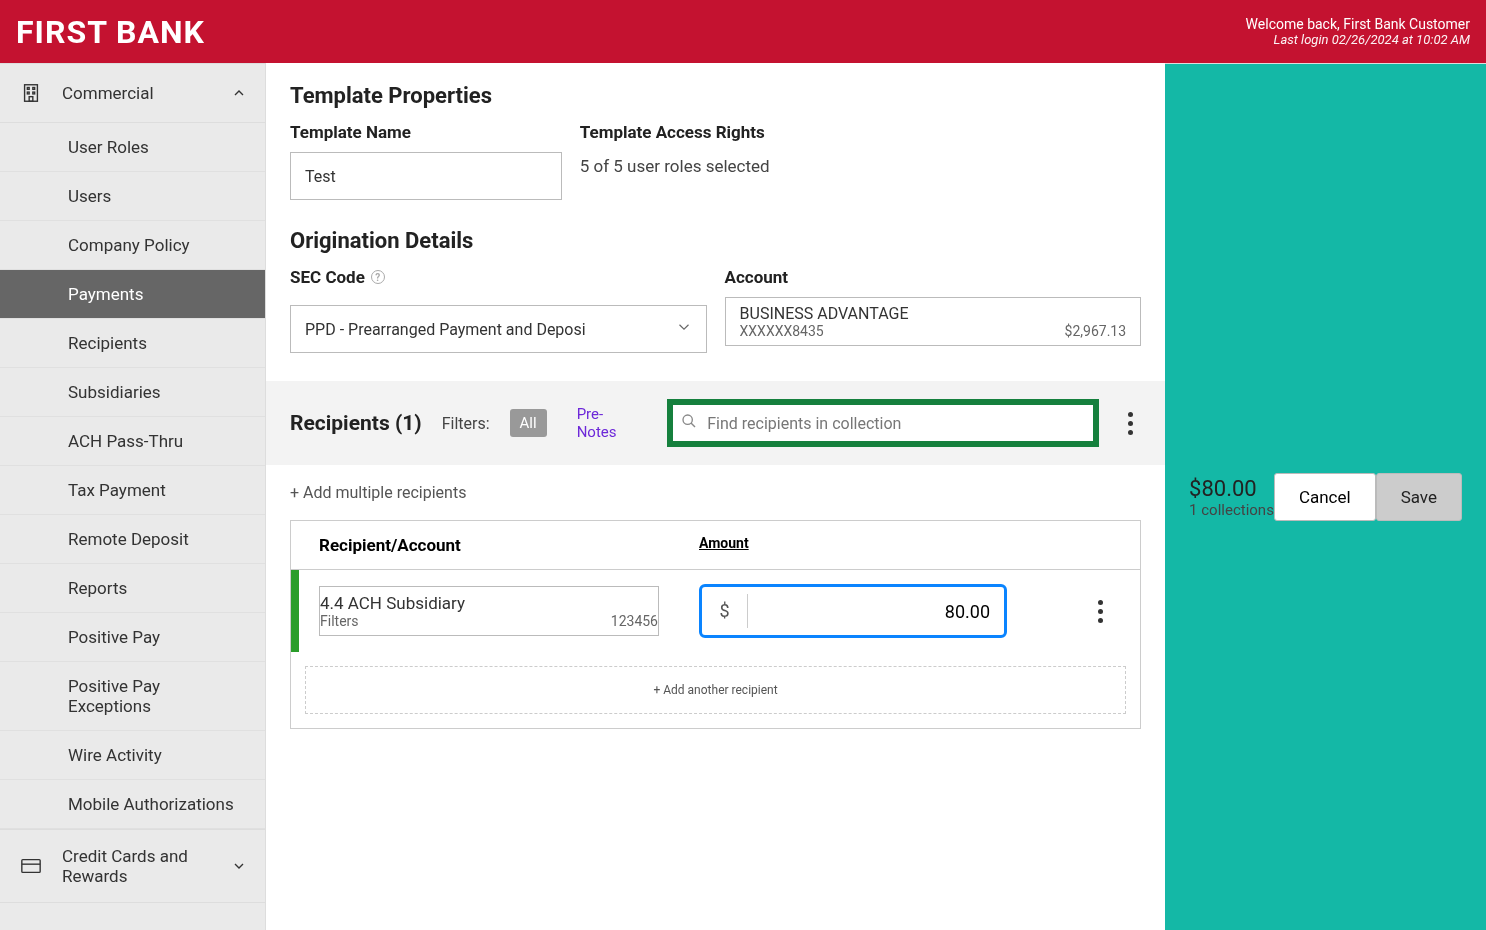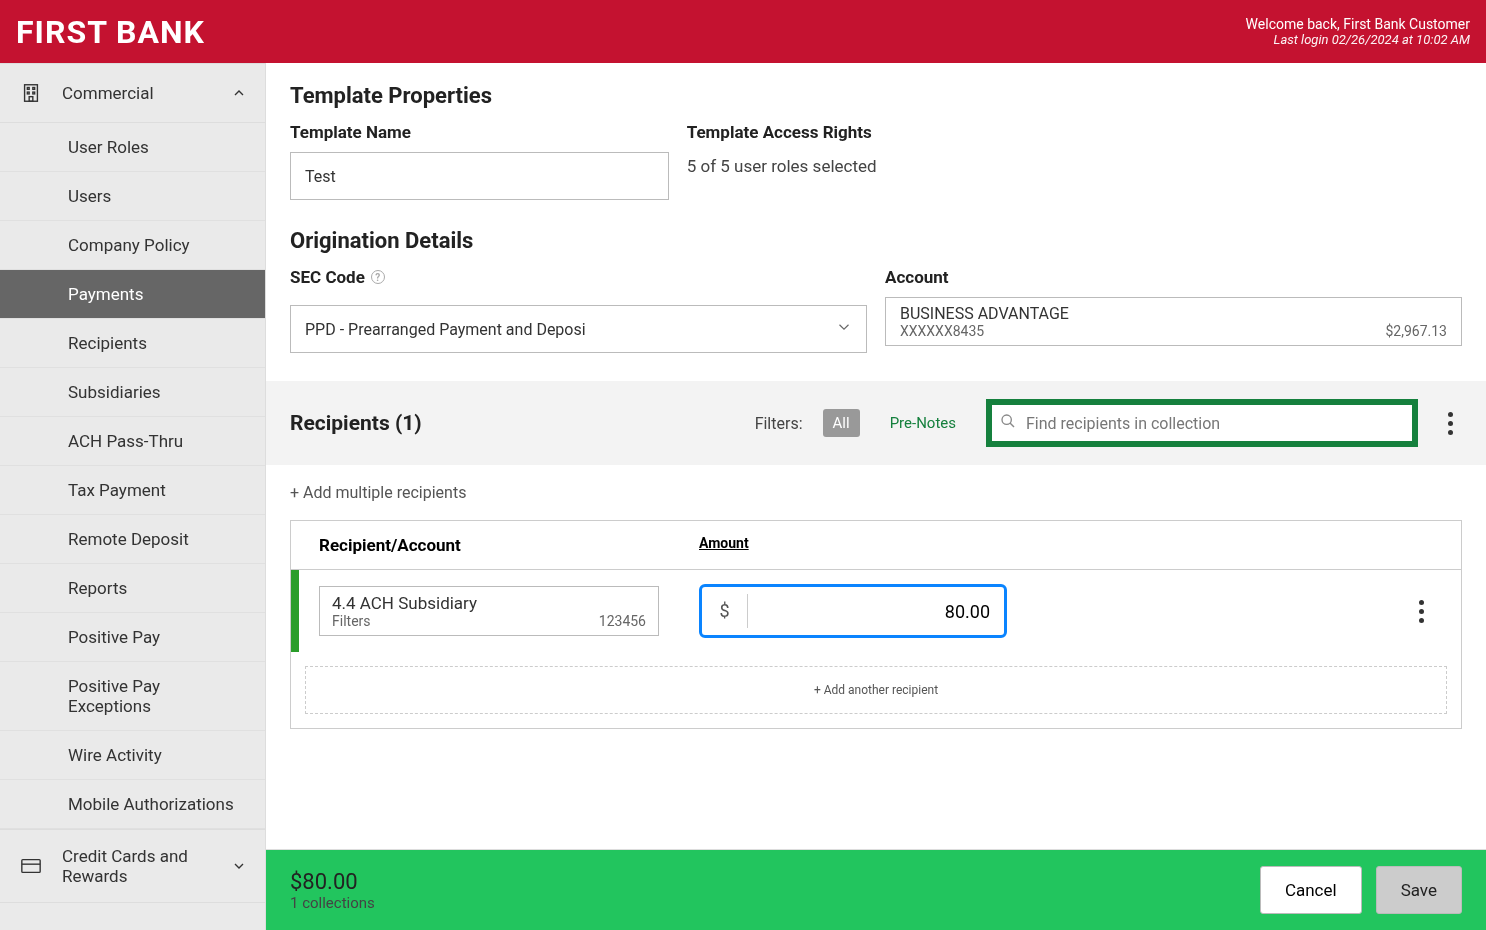--- a/index.html
+++ b/index.html
@@ -10,63 +10,63 @@
 .welcome { font-weight: 400; }
 .last-login { font-style: italic; font-size: 13px; opacity: 0.95; }
 .content { display: flex; height: 867px; }
 .sidebar { width: 266px; background: #eaeaea; border-right: 1px solid #ddd; overflow-y: auto; }
 .sidebar-group { border-top: 1px solid #ddd; border-bottom: 1px solid #ddd; padding: 16px 18px; display: flex; align-items: center; cursor: pointer; color: #333; }
 .sidebar-group .icon { width: 26px; height: 26px; margin-right: 18px; display: flex; align-items: center; justify-content: center; }
 .sidebar-group .label { flex: 1; font-size: 17px; }
 .sidebar-group .chevron { width: 16px; height: 16px; }
 .sidebar-item { padding: 14px 18px 14px 68px; font-size: 17px; color: #333; cursor: pointer; border-bottom: 1px solid #e0e0e0; }
 .sidebar-item.active { background: #666; color: #fff; }
-.main { flex: 1; background: #fff; display: flex; flex-direction: column; overflow: hidden; }
+.main { flex: 1; background: #fff; display: flex; flex-direction: row; overflow: hidden; }
 .main-scroll { flex: 1; overflow-y: auto; padding: 20px 24px 0 24px; }
 .section-title { font-size: 22px; font-weight: 700; color: #222; margin-bottom: 14px; }
 .row { display: flex; gap: 18px; margin-bottom: 28px; }
 .field { flex: 1; }
 .field-label { font-weight: 700; font-size: 17px; color: #222; margin-bottom: 10px; display: flex; align-items: center; gap: 6px; }
 .help-icon { width: 14px; height: 14px; border: 1px solid #aaa; border-radius: 50%; font-size: 10px; color: #aaa; display: inline-flex; align-items: center; justify-content: center; }
 .text-input { width: 100%; height: 48px; border: 1px solid #bbb; padding: 0 14px; font-size: 16px; color: #333; outline: none; }
 .select-input { width: 100%; height: 48px; border: 1px solid #bbb; padding: 0 40px 0 14px; font-size: 16px; color: #333; position: relative; display: flex; align-items: center; cursor: pointer; overflow: hidden; white-space: nowrap; }
 .select-wrap { position: relative; margin-top: 18px; }
 .select-chevron { position: absolute; right: 14px; top: 50%; transform: translateY(-50%); pointer-events: none; }
 .display-box { border: 1px solid #bbb; padding: 6px 14px; min-height: 48px; display: flex; flex-direction: column; justify-content: center; }
 .display-box .line1 { font-size: 16px; color: #333; }
 .display-box .line2 { font-size: 14px; color: #666; display: flex; justify-content: space-between; }
 .recipients-bar { background: #f3f3f3; padding: 18px 24px; margin: 0 -24px; display: flex; align-items: center; gap: 20px; }
 .recipients-title { font-size: 21px; font-weight: 700; color: #222; flex: 0 0 auto; margin-right: auto; }
 .filters-label { font-size: 16px; color: #444; }
 .pill { padding: 5px 10px; font-size: 15px; border-radius: 3px; cursor: pointer; }
 .pill.active { background: #999; color: #fff; }
-.pill.inactive { color: #15803d; }
+.pill.inactive { color: #6d28d9; }
 .search-box { flex: 0 0 432px; height: 48px; border: 6px solid #15803d; display: flex; align-items: center; padding: 0 8px; background: #fff; position: relative; }
 .search-box input { border: none; outline: none; font-size: 16px; width: 100%; margin-left: 10px; color: #333; }
 .search-box input::placeholder { color: #777; }
 .kebab { width: 24px; display: flex; flex-direction: column; align-items: center; gap: 4px; cursor: pointer; }
 .kebab span { width: 5px; height: 5px; background: #333; border-radius: 50%; }
 .add-multiple { padding: 18px 0; font-size: 16px; color: #555; cursor: pointer; }
 .table-wrap { border: 1px solid #ccc; margin-bottom: 20px; }
 .table-head { display: flex; padding: 14px 28px; gap: 40px; border-bottom: 1px solid #ccc; }
 .th-recipient { flex: 0 0 340px; font-weight: 700; font-size: 17px; }
 .th-amount { flex: 0 0 240px; font-weight: 700; font-size: 14px; text-decoration: underline; }
 .table-row { display: flex; align-items: center; padding: 14px 28px 14px 0; gap: 40px; border-left: 8px solid #2a9d2a; }
-.recipient-box { flex: 0 0 340px; margin-left: 20px; border: 1px solid #bbb; padding: 6px 12px; }
+.recipient-box { flex: 0 0 340px; margin-left: 20px; border: 1px solid #bbb; padding: 6px 0; }
 .recipient-name { font-size: 17px; color: #333; }
 .recipient-sub { font-size: 14px; color: #666; display: flex; justify-content: space-between; }
 .amount-box { flex: 0 0 234px; height: 54px; border: 3px solid #0a84ff; border-radius: 6px; display: flex; align-items: center; background: #fff; }
 .amount-prefix { width: 46px; text-align: center; font-size: 18px; border-right: 1px solid #ccc; height: 34px; line-height: 34px; color: #555; }
 .amount-input { flex: 1; border: none; outline: none; font-size: 18px; text-align: right; padding: 0 14px; }
 .row-kebab { margin-left: auto; }
 .add-another { margin: 14px; border: 1px dashed #ccc; padding: 16px; text-align: center; font-size: 12px; color: #555; cursor: pointer; }
-.footer { border-top: 1px solid #ddd; padding: 16px 24px; display: flex; align-items: center; background: #22c55e; }
+.footer { border-top: 1px solid #ddd; padding: 16px 24px; display: flex; align-items: center; background: #14b8a6; }
 .footer-left .total { font-size: 22px; font-weight: 400; color: #222; }
 .footer-left .sub { font-size: 15px; color: #444; }
-.footer-btns { margin-left: auto; display: flex; gap: 14px; }
+.footer-btns { margin-left: auto; display: flex; }
 .btn { height: 48px; padding: 0 24px; font-size: 17px; border: 1px solid #bbb; background: #fff; cursor: pointer; border-radius: 3px; }
 .btn.save { background: #ccc; color: #222; border: 1px solid #bbb; }
 </style>
 </head>
 <body>
 
 <div class="header">
   <div class="logo">FIRST BANK</div>
   <div class="header-right">
     <div class="welcome">Welcome back, First Bank Customer</div>

